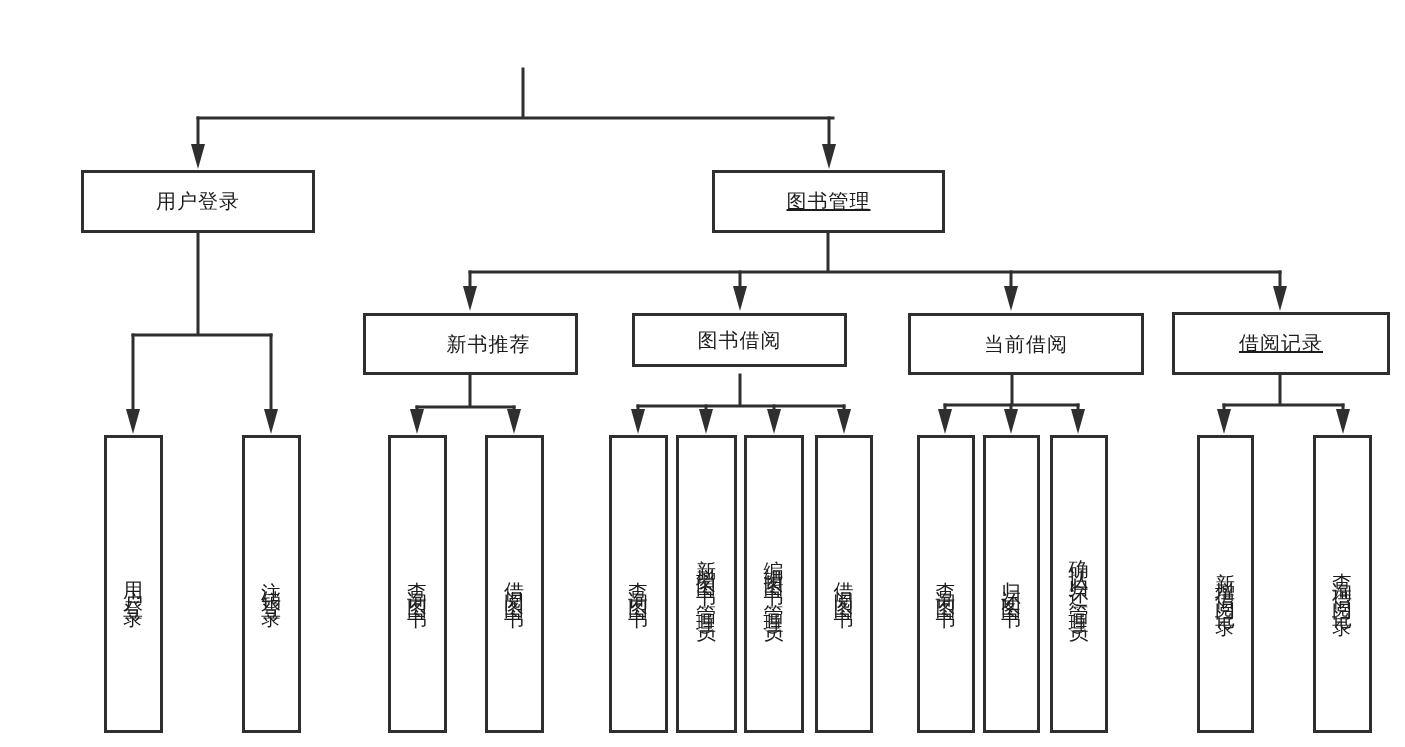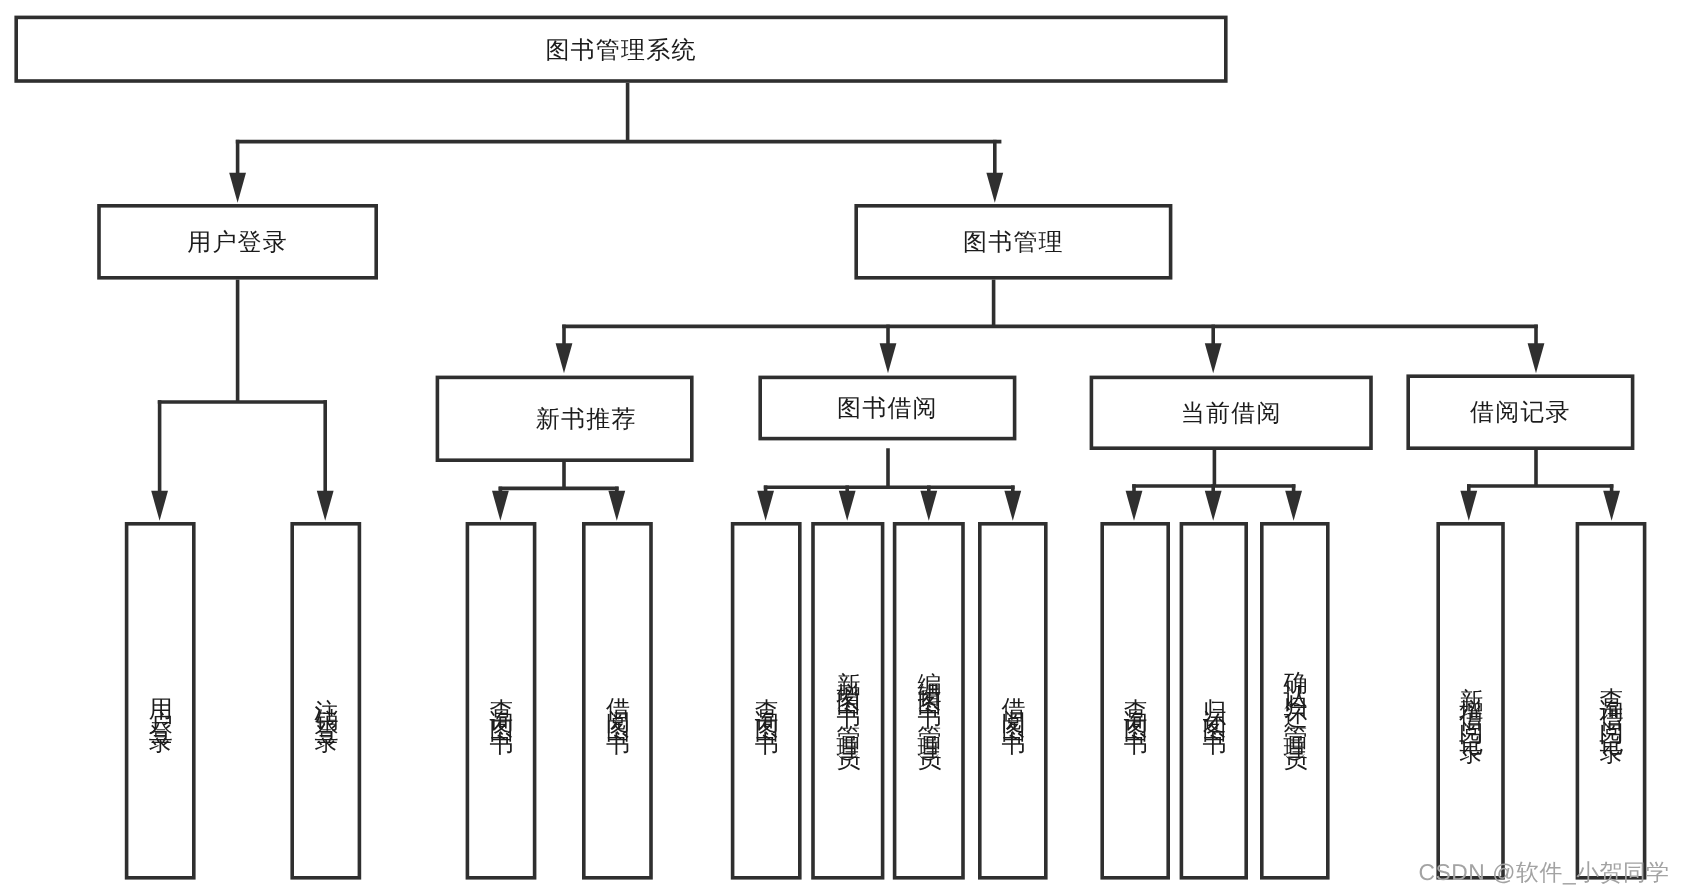--- a/index.html
+++ b/index.html
@@ -100,41 +100,38 @@
     <path class="stroke" d="M1078,405 V412"></path>
       <polygon class="head" points="1071,409 1085,409 1078,434"></polygon>
 
     <path class="stroke" d="M1280,375 V405 M1224,405 H1343"></path>
     <path class="stroke" d="M1224,405 V412"></path>
       <polygon class="head" points="1217,409 1231,409 1224,434"></polygon>
     <path class="stroke" d="M1343,405 V412"></path>
       <polygon class="head" points="1336,409 1350,409 1343,434"></polygon>
   </svg>
 
-  <div class="box" style="left:12px;top:13px;width:1011px;height:56px;">
-    <span>图书管理系统</span>
-  </div>
 
   <div class="box" style="left:81px;top:170px;width:234px;height:63px;">
     <span>用户登录</span>
   </div>
-  <div class="box" style="left:712px;top:170px;width:265px;height:63px;">
+  <div class="box" style="left:712px;top:170px;width:233px;height:63px;text-decoration:underline;">
     <span>图书管理</span>
   </div>
 
-  <div class="box" style="left:363px;top:313px;width:215px;height:72px;padding-left:36px;">
+  <div class="box" style="left:363px;top:313px;width:215px;height:62px;padding-left:36px;">
     <span>新书推荐</span>
   </div>
   <div class="box" style="left:632px;top:313px;width:215px;height:54px;">
     <span>图书借阅</span>
   </div>
   <div class="box" style="left:908px;top:313px;width:236px;height:62px;">
     <span>当前借阅</span>
   </div>
-  <div class="box" style="left:1172px;top:312px;width:190px;height:63px;">
+  <div class="box" style="left:1172px;top:312px;width:218px;height:63px;text-decoration:underline;">
     <span>借阅记录</span>
   </div>
 
   <div class="box leaf" style="left:104px;top:435px;width:59px;height:298px;">
     <span>用户登录</span>
   </div>
   <div class="box leaf" style="left:242px;top:435px;width:59px;height:298px;">
     <span>注销登录</span>
   </div>
 
@@ -168,15 +165,14 @@
     <span>确认归还（管理员）</span>
   </div>
 
   <div class="box leaf" style="left:1197px;top:435px;width:57px;height:298px;">
     <span>新增借阅记录</span>
   </div>
   <div class="box leaf" style="left:1313px;top:435px;width:59px;height:298px;">
     <span>查询借阅记录</span>
   </div>
 
-  <div class="watermark">CSDN @软件_小贺同学</div>
 
 </div>
 
 </body></html>

